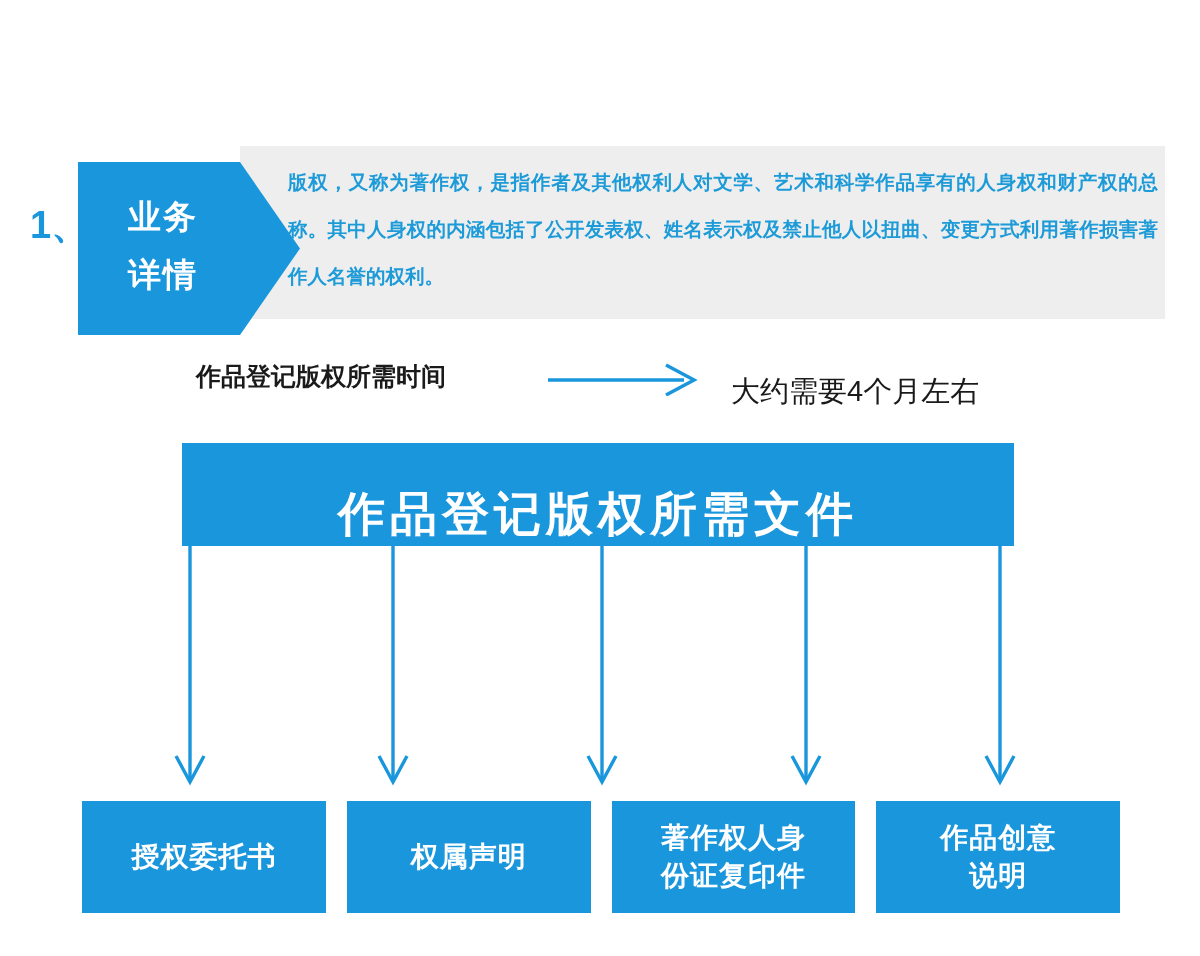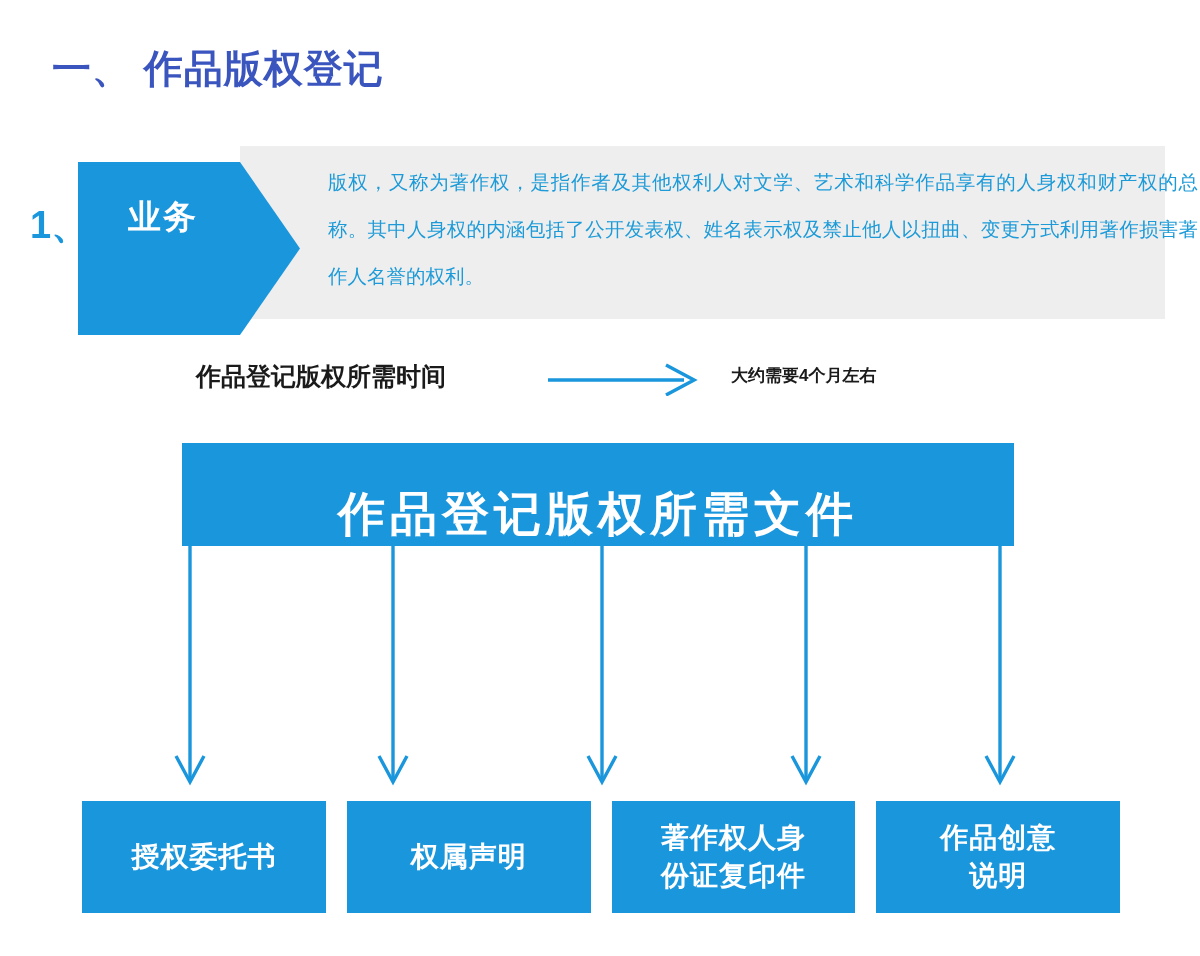--- a/index.html
+++ b/index.html
@@ -78,25 +78,24 @@
     line-height: 58px;
     letter-spacing: 2px;
   }
   #detail-text {
     position: absolute;
     left: 288px;
     top: 13px;
     width: 870px;
     color: #1d9bd8;
     font-size: 19.5px;
-    font-weight: 400;
+    font-weight: 700;
     line-height: 47px;
     text-align: justify;
     text-justify: inter-ideograph;
-    margin-left: 40px;
   }
 
   
   #duration-row {
     position: absolute;
     left: 0;
     top: 360px;
     width: 1168px;
     height: 40px;
   }
@@ -112,23 +111,23 @@
   #duration-arrow {
     position: absolute;
     left: 548px;
     top: 2px;
     width: 150px;
     height: 34px;
   }
   #duration-value {
     position: absolute;
     left: 731px;
-    top: 4px;
-    font-size: 17px;
-    font-weight: 700;
+    top: 12px;
+    font-size: 29px;
+    font-weight: 400;
     color: #1a1a1a;
     white-space: nowrap;
   }
 
   
   #docs-header {
     position: absolute;
     left: 182px;
     top: 443px;
     width: 832px;
@@ -179,31 +178,31 @@
     line-height: 38px;
     letter-spacing: 1px;
     padding: 0 4px;
   }
 </style>
 </head>
 <body>
 
 <div id="page">
 
-  <div id="section-title">一、 作品版权登记</div>
 
   <div id="detail-band">
 
     <div id="item-number">1、</div>
 
     <div id="detail-gray"></div>
 
     <div id="detail-tag">
       <div id="detail-tag-label">
         <div>业务</div>
+        <div>详情</div>
       </div>
     </div>
 
     <div id="detail-text">版权，又称为著作权，是指作者及其他权利人对文学、艺术和科学作品享有的人身权和财产权的总称。其中人身权的内涵包括了公开发表权、姓名表示权及禁止他人以扭曲、变更方式利用著作损害著作人名誉的权利。</div>
   </div>
 
   <div id="duration-row">
     <div id="duration-label">作品登记版权所需时间</div>
 
     <svg id="duration-arrow" viewBox="0 0 150 34" xmlns="http://www.w3.org/2000/svg">

